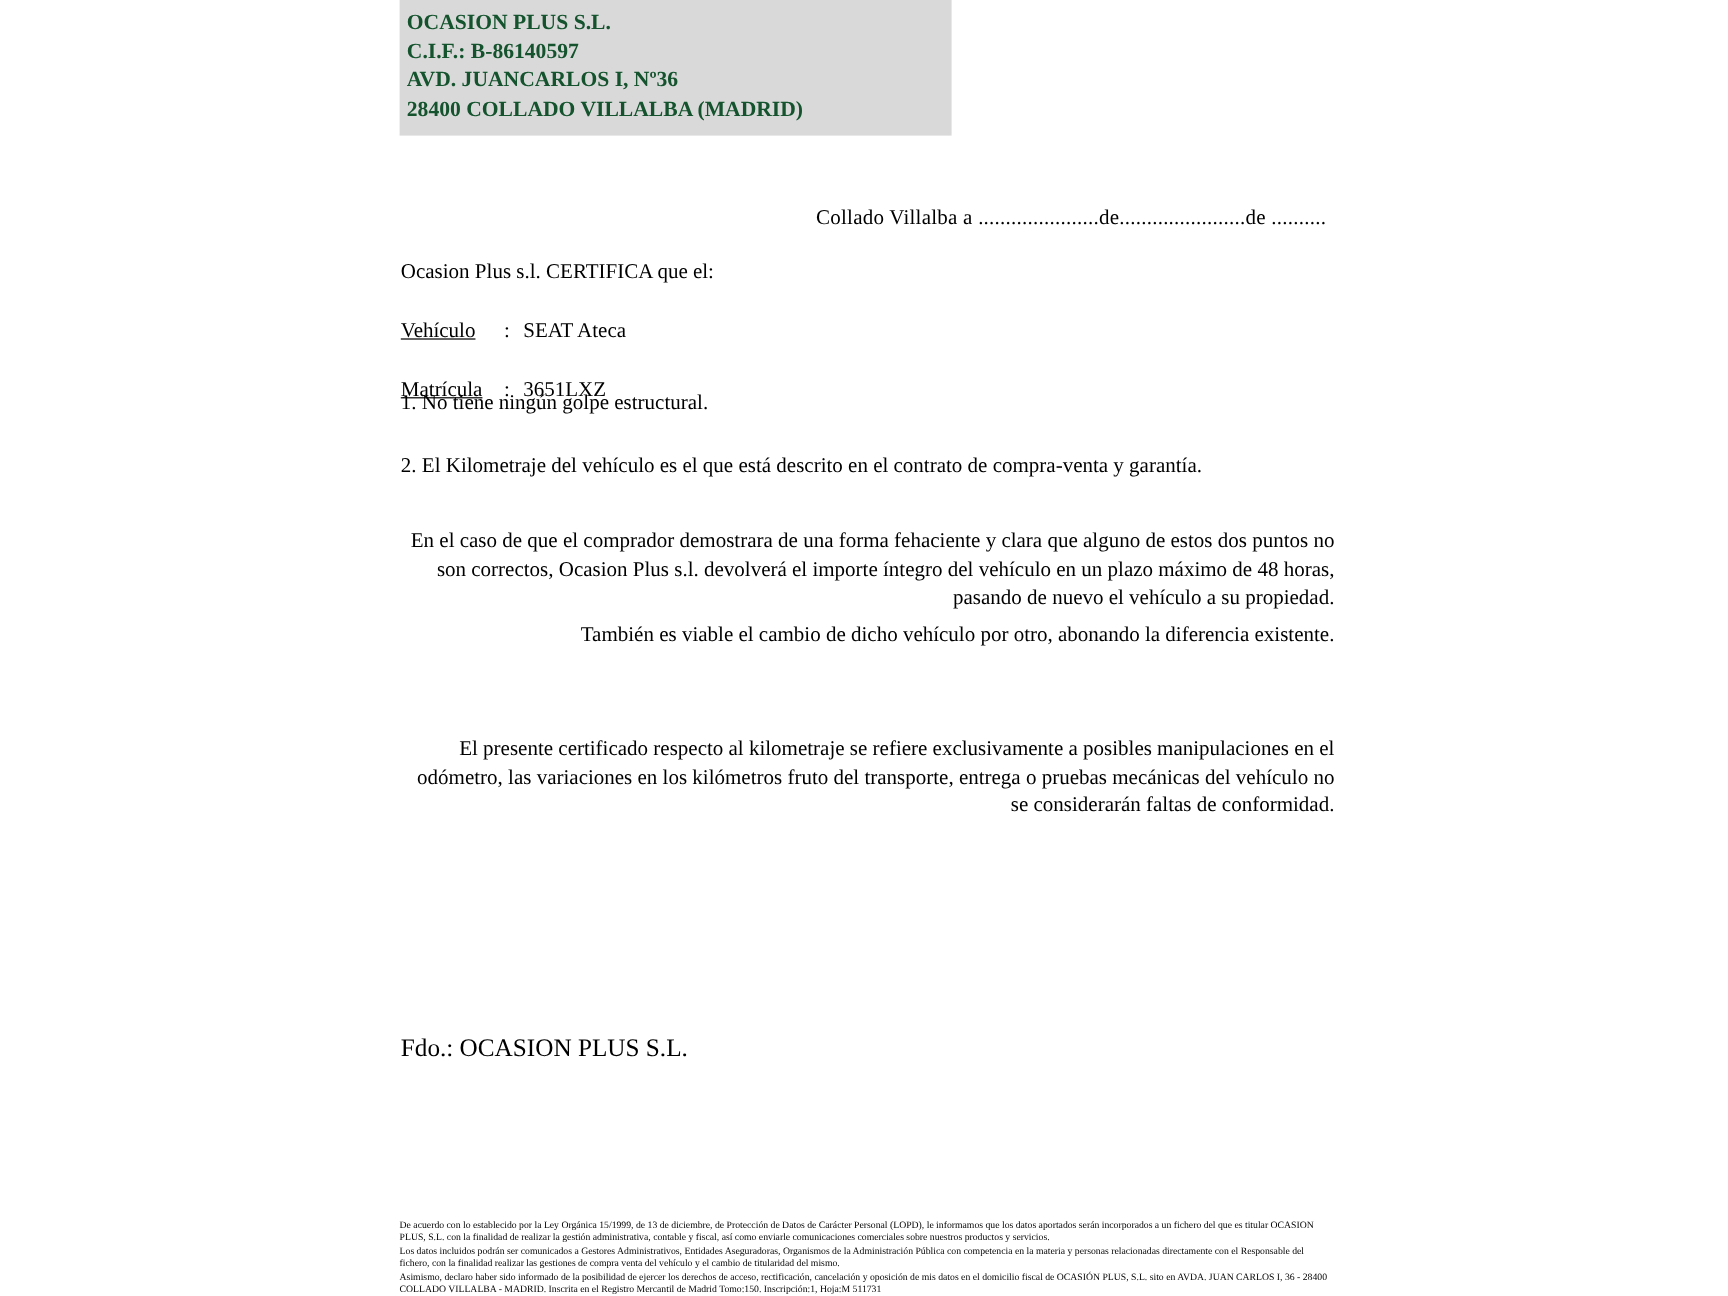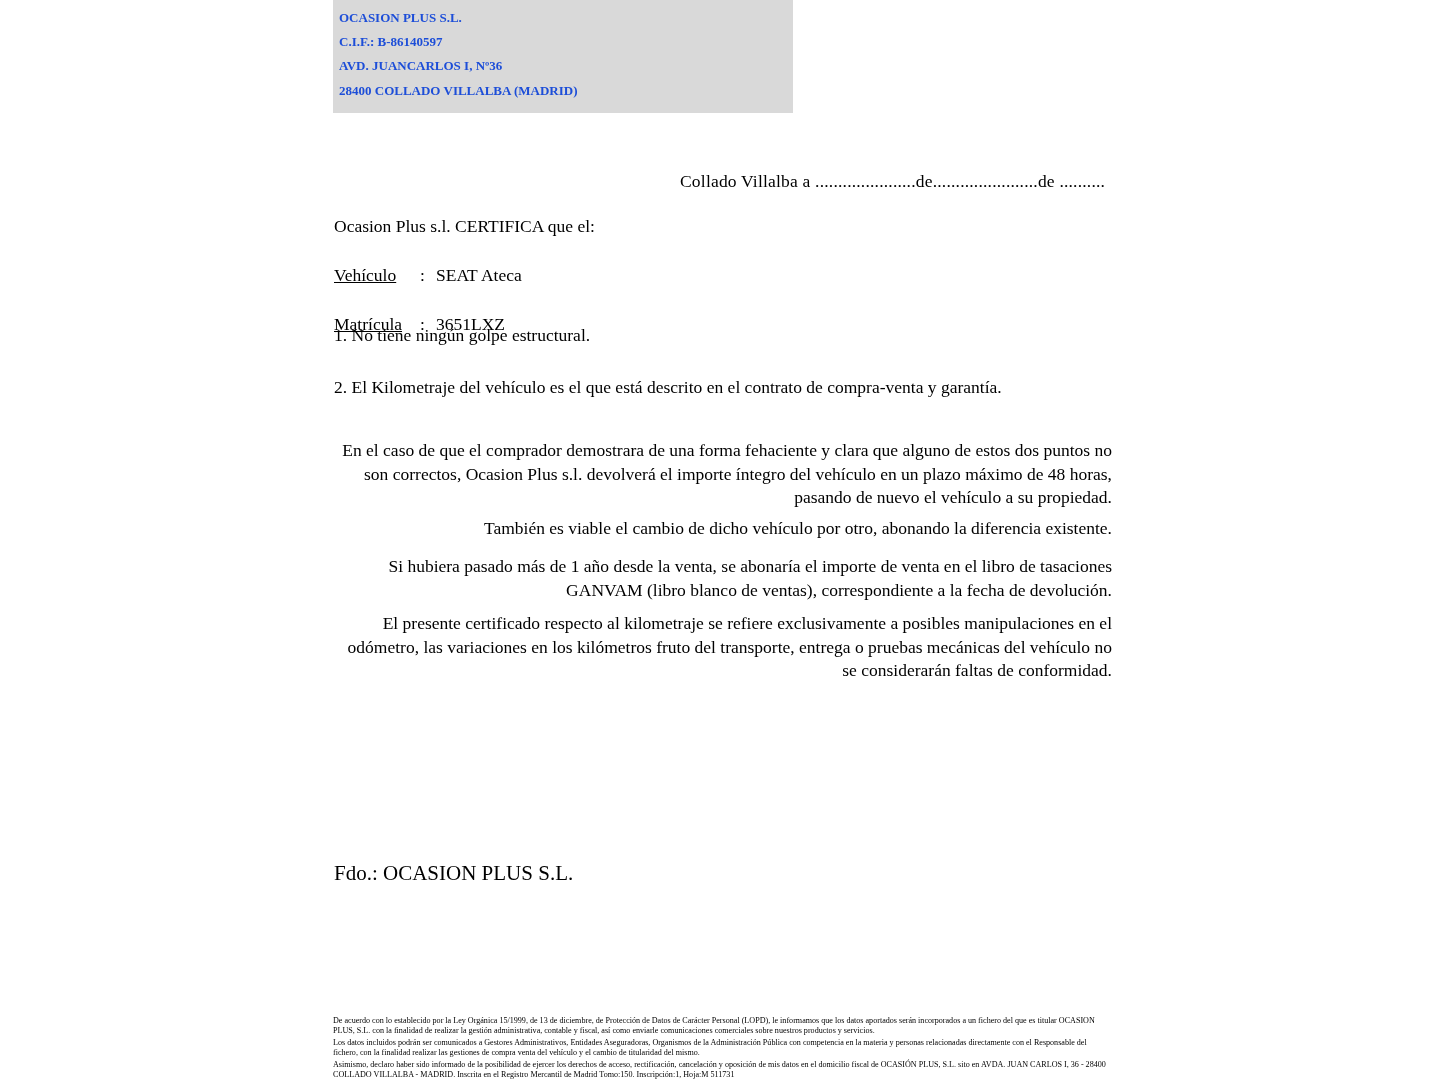--- a/index.html
+++ b/index.html
@@ -26,23 +26,23 @@
     left: 333px;
     top: 0px;
     width: 460px;
     padding: 6px 0 10px 6px;
     background: #d9d9d9;
     box-sizing: border-box;
   }
   .letterhead .lh-line {
     font-family: "Liberation Serif", serif;
     font-weight: bold;
-    font-size: 13px;
+    font-size: 18px;
     line-height: 24.2px;
-    color: #1d4ed8;
+    color: #14532d;
     white-space: nowrap;
   }
   
   .dateline {
     position: absolute;
     left: 680px;
     top: 170px;
     font-size: 17.5px;
     line-height: 22px;
     letter-spacing: 0.2px;
@@ -140,21 +140,20 @@
     <div class="cert-row">
       <span class="cert-label">Matrícula</span><span class="cert-sep">:</span><span>3651LXZ</span>
     </div>
   </div>
 
   <div class="point" id="point-1">1. No tiene ningún golpe estructural.</div>
   <div class="point" id="point-2">2. El Kilometraje del vehículo es el que está descrito en el contrato de compra-venta y garantía.</div>
 
   <div class="para" id="para-1">En el caso de que el comprador demostrara de una forma fehaciente y clara que alguno de estos dos puntos no son correctos, Ocasion Plus s.l. devolverá el importe íntegro del vehículo en un plazo máximo de 48 horas, pasando de nuevo el vehículo a su propiedad.</div>
   <div class="para" id="para-2">También es viable el cambio de dicho vehículo por otro, abonando la diferencia existente.</div>
-  <div class="para" id="para-3">Si hubiera pasado más de 1 año desde la venta, se abonaría el importe de venta en el libro de tasaciones GANVAM (libro blanco de ventas), correspondiente a la fecha de devolución.</div>
   <div class="para" id="para-4">El presente certificado respecto al kilometraje se refiere exclusivamente a posibles manipulaciones en el odómetro, las variaciones en los kilómetros fruto del transporte, entrega o pruebas mecánicas del vehículo no se considerarán faltas de conformidad.</div>
 
   <div class="signature">Fdo.: OCASION PLUS S.L.</div>
 
   <div class="legal">
     <p>De acuerdo con lo establecido por la Ley Orgánica 15/1999, de 13 de diciembre, de Protección de Datos de Carácter Personal (LOPD), le informamos que los datos aportados serán incorporados a un fichero del que es titular OCASION PLUS, S.L. con la finalidad de realizar la gestión administrativa, contable y fiscal, así como enviarle comunicaciones comerciales sobre nuestros productos y servicios.</p>
     <p>Los datos incluidos podrán ser comunicados a Gestores Administrativos, Entidades Aseguradoras, Organismos de la Administración Pública con competencia en la materia y personas relacionadas directamente con el Responsable del fichero, con la finalidad realizar las gestiones de compra venta del vehículo y el cambio de titularidad del mismo.</p>
     <p>Asimismo, declaro haber sido informado de la posibilidad de ejercer los derechos de acceso, rectificación, cancelación y oposición de mis datos en el domicilio fiscal de OCASIÓN PLUS, S.L. sito en AVDA. JUAN CARLOS I, 36 - 28400 COLLADO VILLALBA - MADRID. Inscrita en el Registro Mercantil de Madrid Tomo:150. Inscripción:1, Hoja:M 511731</p>
   </div>
 

